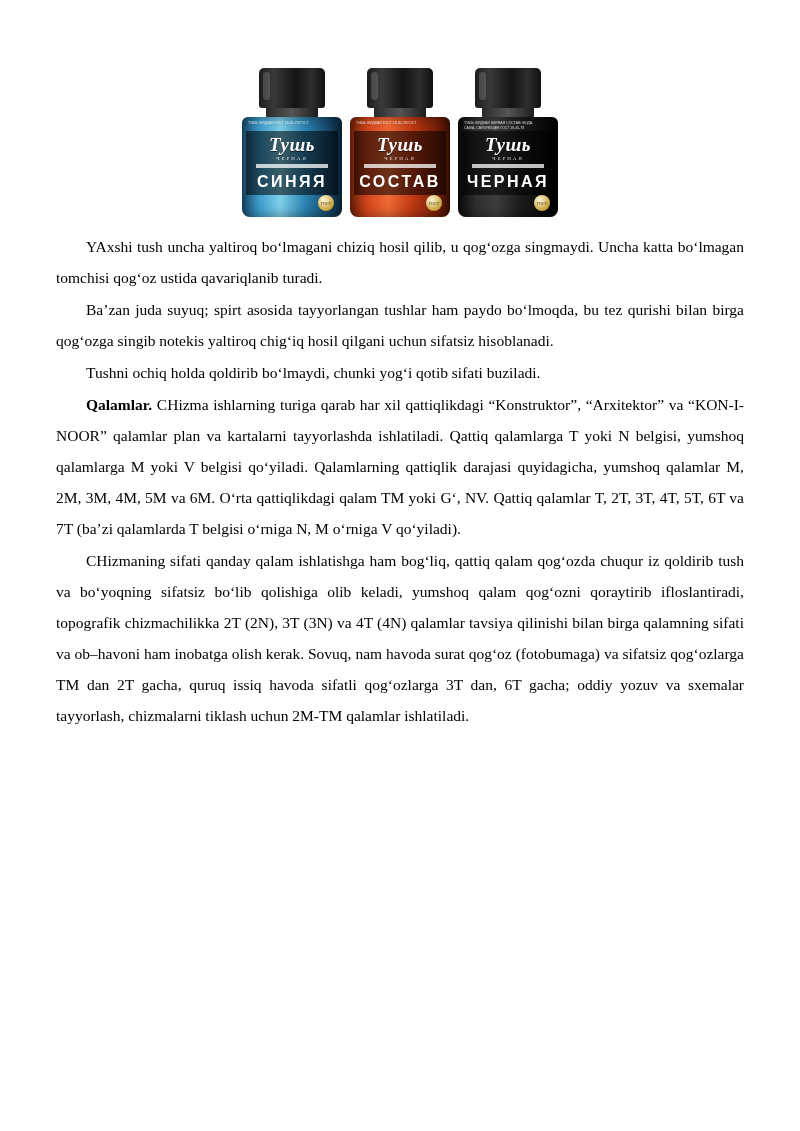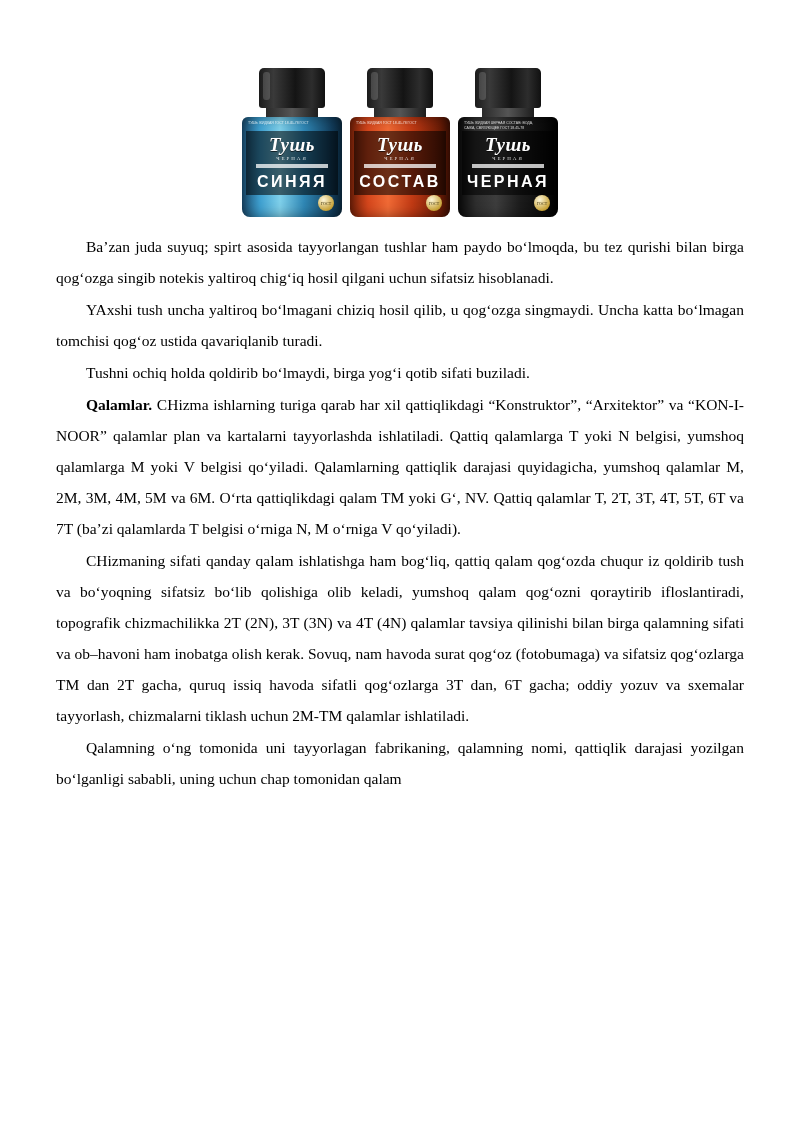--- a/index.html
+++ b/index.html
@@ -221,22 +221,21 @@
             <div class="label-bar"></div>
             <div class="colorname">ЧЕРНАЯ</div>
           </div>
           <div class="seal">ГОСТ</div>
         </div>
       </div>
 
     </div>
   </div>
 
+  <p class="indent">YAxshi tush uncha yaltiroq bo‘lmagani chiziq hosil qilib, u qog‘ozga singmaydi. Uncha katta bo‘lmagan tomchisi qog‘oz ustida qavariqlanib turadi.</p>
   <p class="indent">Ba’zan juda suyuq; spirt asosida tayyorlangan tushlar ham paydo bo‘lmoqda, bu tez qurishi bilan birga qog‘ozga singib notekis yaltiroq chig‘iq hosil qilgani uchun sifatsiz hisoblanadi.</p>
-  <p class="indent">YAxshi tush uncha yaltiroq bo‘lmagani chiziq hosil qilib, u qog‘ozga singmaydi. Uncha katta bo‘lmagan tomchisi qog‘oz ustida qavariqlanib turadi.</p>
-  <p class="indent">Tushni ochiq holda qoldirib bo‘lmaydi, birga yog‘i qotib sifati buziladi.</p>
+  <p class="indent">Tushni ochiq holda qoldirib bo‘lmaydi, chunki yog‘i qotib sifati buziladi.</p>
 
   <p class="indent"><b>Qalamlar.</b><span> CHizma ishlarning turiga qarab har xil qattiqlikdagi “Konstruktor”, “Arxitektor” va “KON-I-NOOR” qalamlar plan va kartalarni tayyorlashda ishlatiladi. Qattiq qalamlarga T yoki N belgisi, yumshoq qalamlarga M yoki V belgisi qo‘yiladi. Qalamlarning qattiqlik darajasi quyidagicha, yumshoq qalamlar M, 2M, 3M, 4M, 5M va 6M. O‘rta qattiqlikdagi qalam TM yoki G‘, NV. Qattiq qalamlar T, 2T, 3T, 4T, 5T, 6T va 7T (ba’zi qalamlarda T belgisi o‘rniga N, M o‘rniga V qo‘yiladi).</span></p>
 
   <p class="indent">CHizmaning sifati qanday qalam ishlatishga ham bog‘liq, qattiq qalam qog‘ozda chuqur iz qoldirib tush va bo‘yoqning sifatsiz bo‘lib qolishiga olib keladi, yumshoq qalam qog‘ozni qoraytirib ifloslantiradi, topografik chizmachilikka 2T (2N), 3T (3N) va 4T (4N) qalamlar tavsiya qilinishi bilan birga qalamning sifati va ob–havoni ham inobatga olish kerak. Sovuq, nam havoda surat qog‘oz (fotobumaga) va sifatsiz qog‘ozlarga TM dan 2T gacha, quruq issiq havoda sifatli qog‘ozlarga 3T dan, 6T gacha; oddiy yozuv va sxemalar tayyorlash, chizmalarni tiklash uchun 2M-TM qalamlar ishlatiladi.</p>
-  <p class="indent">Qalamning o‘ng tomonida uni tayyorlagan fabrikaning, qalamning nomi, qattiqlik darajasi yozilgan bo‘lganligi sababli, uning uchun chap tomonidan qalam</p>
 
 </div>
 
 </body></html>

